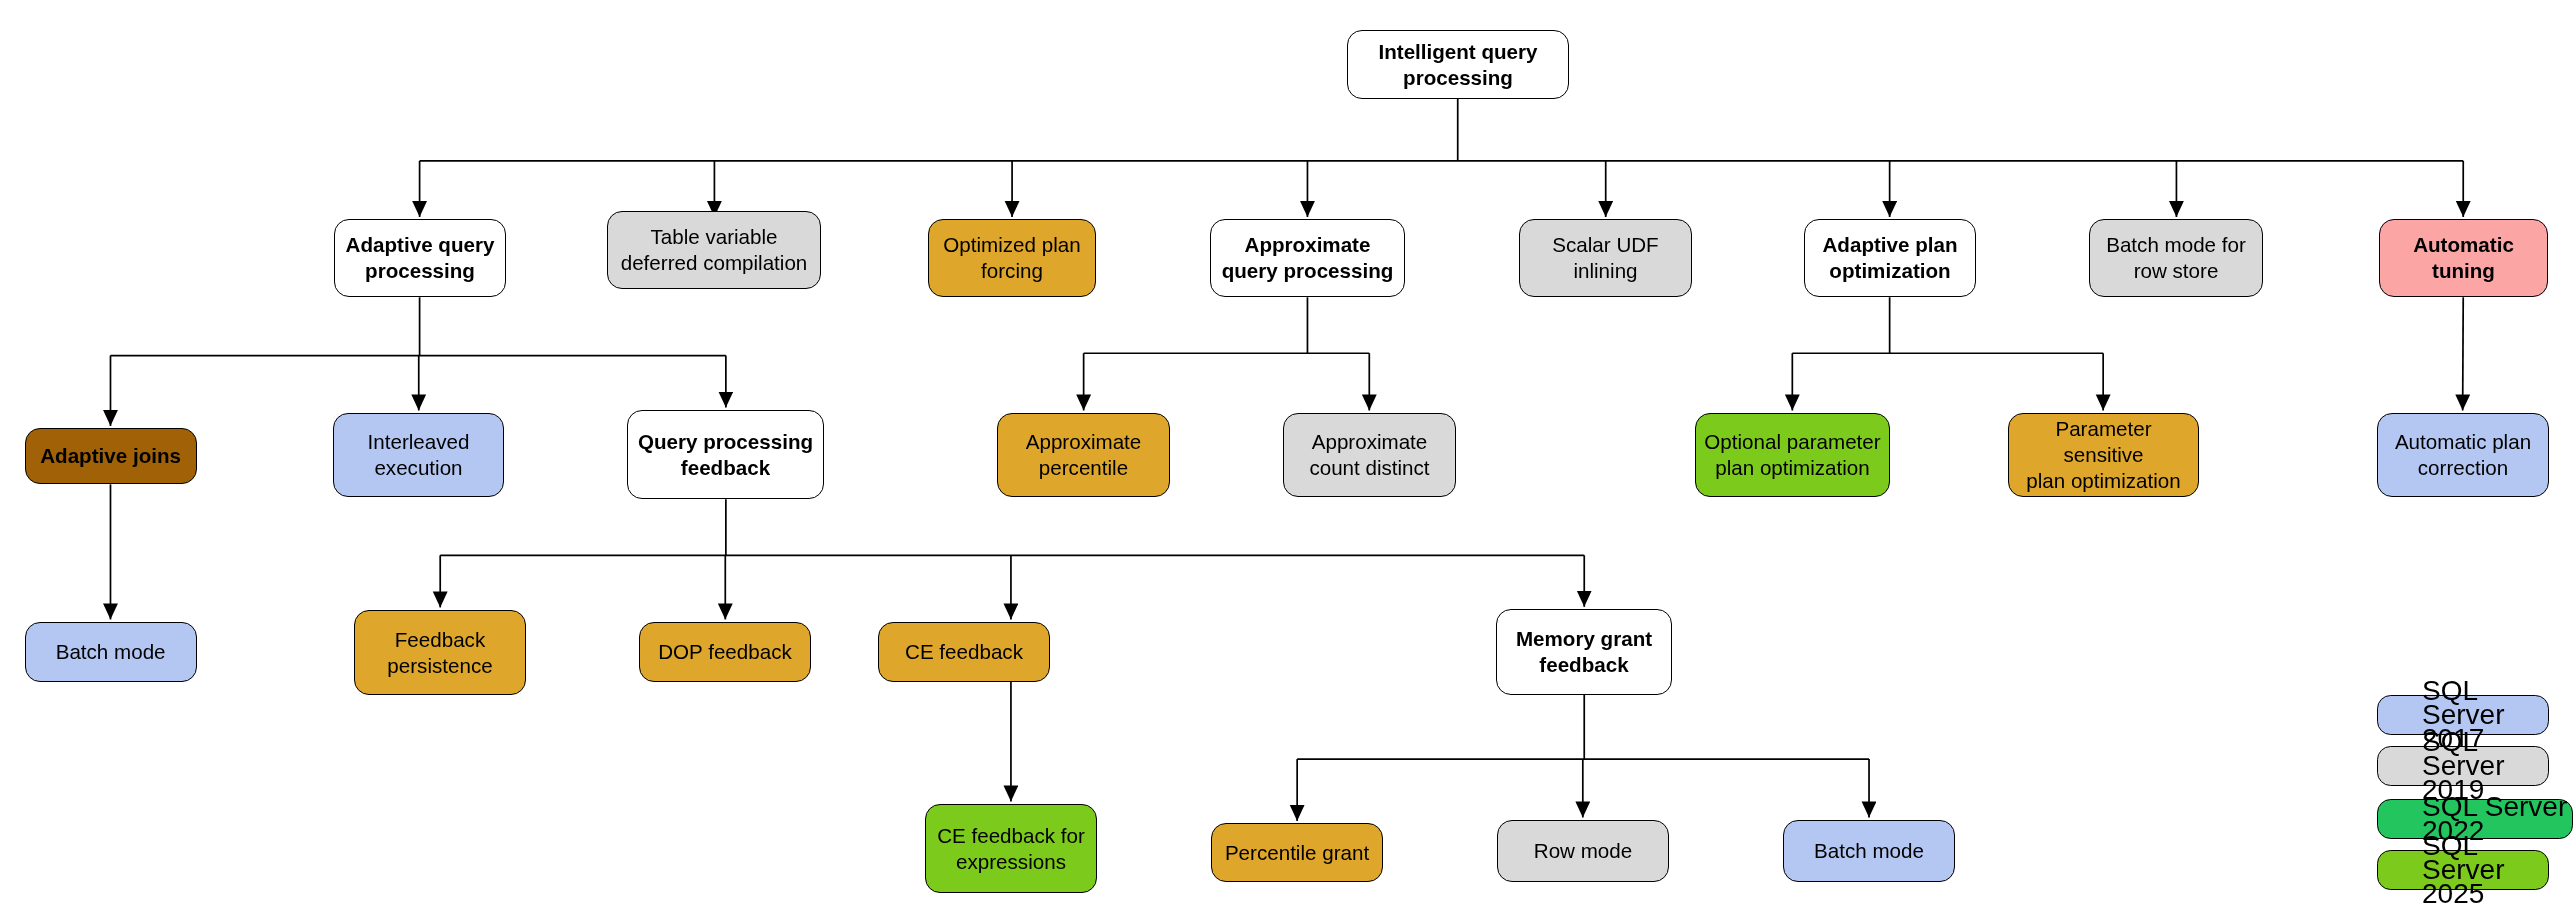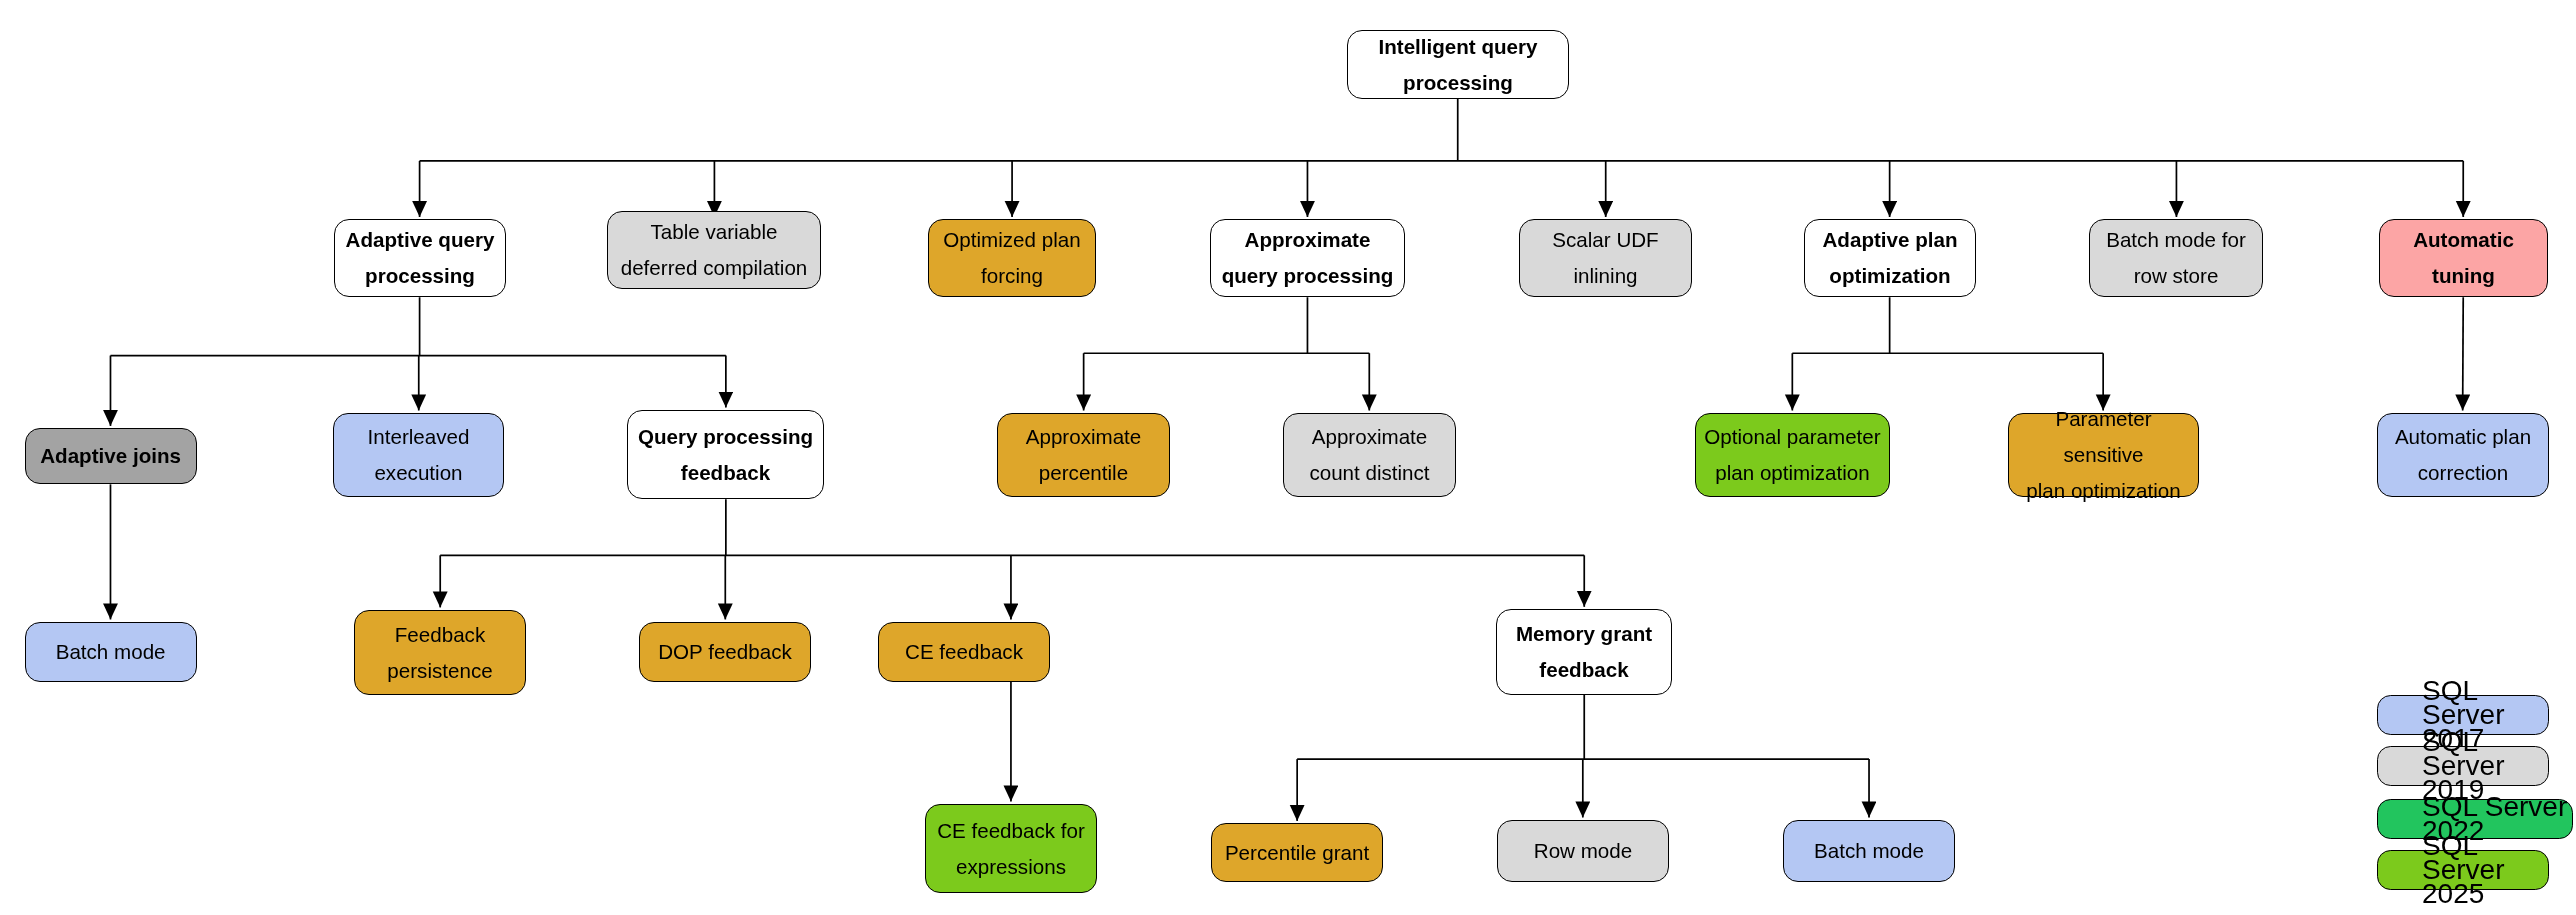--- a/index.html
+++ b/index.html
@@ -6,21 +6,21 @@
   .canvas {
     position:relative; width:2576px; height:916px; background:#ffffff;
     font-family:"Liberation Sans", sans-serif; color:#000; overflow:hidden;
   }
   .connector-layer { position:absolute; left:0; top:0; width:2576px; height:916px; }
   .node {
     position:absolute; box-sizing:border-box;
     border:1.7px solid #000; border-radius:15px;
     display:flex; align-items:center; justify-content:center;
     text-align:center; white-space:pre-line;
-    font-size:20.6px; line-height:36px; padding:2.3px 6.9px;
+    font-size:20.6px; line-height:26px; padding:2.3px 6.9px;
     background:#fff;
   }
   .node.bold { font-weight:bold; }
   .legend-box {
     position:absolute; box-sizing:border-box;
     border:1.7px solid #000; border-radius:13.7px;
     display:flex; align-items:center; justify-content:center;
     font-size:28px; line-height:24px;padding-left:44px;
   }
 </style>
@@ -80,21 +80,21 @@
       <div class="node bold" style="left: 1210px; top: 219px; width: 195px; height: 78px; background: rgb(255, 255, 255);">Approximate
 query processing</div>
       <div class="node" style="left: 1519px; top: 219px; width: 173px; height: 78px; background: rgb(217, 217, 217);">Scalar UDF
 inlining</div>
       <div class="node bold" style="left: 1804px; top: 219px; width: 172px; height: 78px; background: rgb(255, 255, 255);">Adaptive plan
 optimization</div>
       <div class="node" style="left: 2089px; top: 219px; width: 174px; height: 78px; background: rgb(217, 217, 217);">Batch mode for
 row store</div>
       <div class="node bold" style="left: 2379px; top: 219px; width: 169px; height: 78px; background: #fca5a5;">Automatic
 tuning</div>
-      <div class="node bold" style="left: 24.6px; top: 428px; width: 172px; height: 56px; background: #a3a3a3;">Adaptive joins</div>
+      <div class="node bold" style="left: 24.6px; top: 428px; width: 172px; height: 56px; background: #a16207;">Adaptive joins</div>
       <div class="node" style="left: 333px; top: 413px; width: 171px; height: 84px; background: rgb(180, 199, 243);">Interleaved
 execution</div>
       <div class="node bold" style="left: 627px; top: 410px; width: 197px; height: 89px; background: rgb(255, 255, 255);">Query processing
 feedback</div>
       <div class="node" style="left: 997px; top: 413px; width: 173px; height: 84px; background: rgb(222, 166, 42);">Approximate
 percentile</div>
       <div class="node" style="left: 1283px; top: 413px; width: 173px; height: 84px; background: rgb(217, 217, 217);">Approximate
 count distinct</div>
       <div class="node" style="left: 1695px; top: 413px; width: 195px; height: 84px; background: rgb(124, 202, 28);">Optional parameter
 plan optimization</div>

